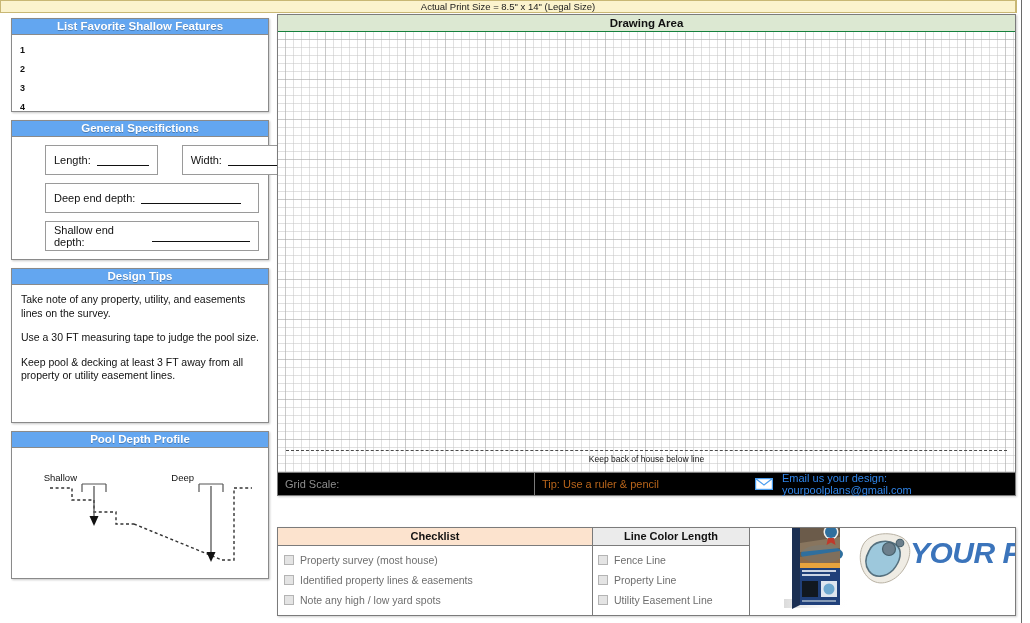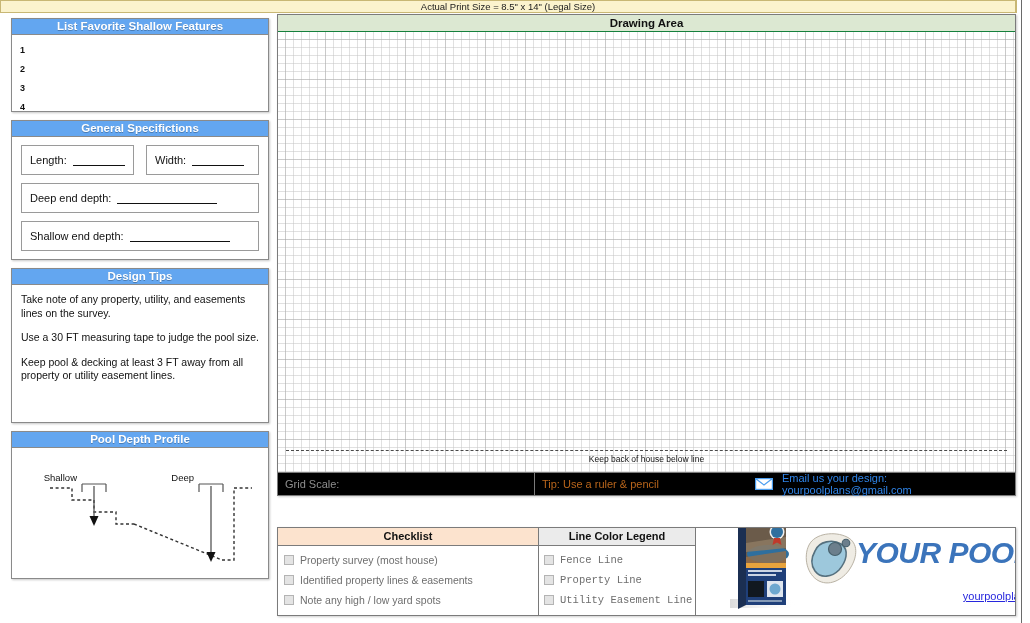--- a/index.html
+++ b/index.html
@@ -76,21 +76,21 @@
     color: #111;
     font-weight: bold;
     height: 19px;
     line-height: 19px;
     padding-left: 2px;
   }
 
   
   #panel-specs { height: 140px; }
   .specs-body { padding: 8px 9px 8px 9px; }
-  .spec-row { display: flex; gap: 12px; margin-bottom: 8px; }
+  .spec-row { display: flex; gap: 24px; margin-bottom: 8px; margin-left: 24px; }
   .spec-box {
     border: 1px solid #9a9a9a;
     background: #fff;
     height: 30px;
     display: flex;
     align-items: center;
     padding: 0 8px;
     font-size: 11px;
     color: #111;
     box-sizing: border-box;
@@ -223,21 +223,21 @@
     width: 739px;
     height: 89px;
     display: flex;
   }
   .bs-panel {
     border: 1px solid #7b7b7b;
     background: #fff;
     box-sizing: border-box;
     box-shadow: 1px 1px 2px rgba(0,0,0,0.2);
   }
-  #checklist-panel { width: 262px; }
+  #checklist-panel { width: 316px; }
   #legend-panel { width: 157px; border-left: none; }
   #brand-panel { flex: 1; border-left: none; position: relative; overflow: hidden; }
 
   .bs-head {
     height: 17px;
     line-height: 17px;
     text-align: center;
     font-weight: bold;
     font-size: 11px;
     color: #111;
@@ -256,21 +256,21 @@
   }
   .cbox {
     width: 10px;
     height: 10px;
     border: 1px solid #b4b4b4;
     background: #e4e4e4;
     margin-right: 6px;
     flex: none;
     box-sizing: border-box;
   }
-  .legend-list { padding: 4px 0 0 5px; font-family: Liberation Mono, monospace; }
+  .legend-list { padding: 4px 0 0 5px; }
   .legend-item {
     display: flex;
     align-items: center;
     height: 20px;
     font-size: 10.5px;
     color: #6e6e6e;
   }
 
   
   .brand-inner {
@@ -461,21 +461,21 @@
           <span>Identified property lines &amp; easements</span>
         </div>
         <div class="check-item">
           <span class="cbox"></span>
           <span>Note any high / low yard spots</span>
         </div>
       </div>
     </div>
 
     <div class="bs-panel" id="legend-panel">
-      <div class="bs-head" id="legend-head">Line Color Legend</div>
+      <div class="bs-head" id="legend-head">Line Color Length</div>
       <div class="legend-list">
         <div class="legend-item">
           <span class="cbox"></span>
           <span>Fence Line</span>
         </div>
         <div class="legend-item">
           <span class="cbox"></span>
           <span>Property Line</span>
         </div>
         <div class="legend-item">

